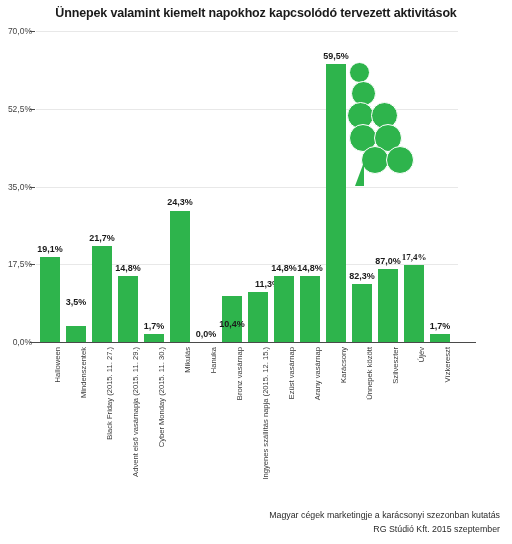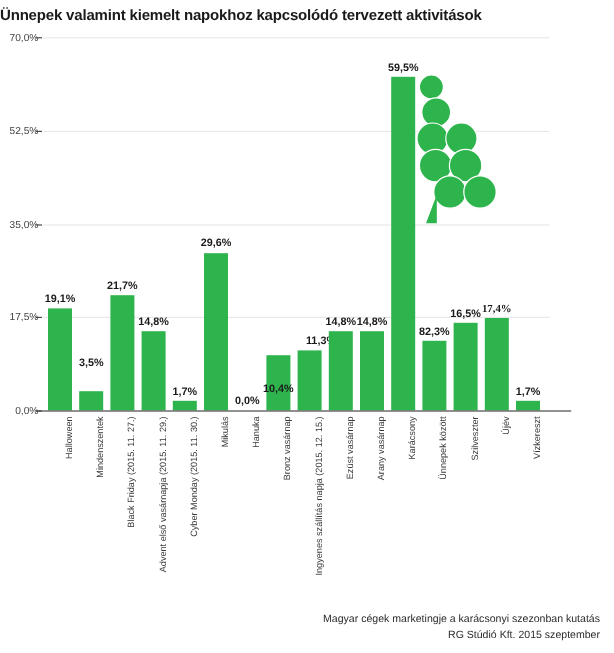--- a/index.html
+++ b/index.html
@@ -14,21 +14,21 @@
     position: relative;
     width: 512px;
     height: 544px;
     background: #ffffff;
   }
   
   #chart-title {
     position: absolute;
     left: 0; top: 6px;
     width: 512px;
-    text-align: left;
+    text-align: center;
     font-size: 12.5px;
     font-weight: bold;
     color: #1a1a1a;
     letter-spacing: -0.15px;
     white-space: nowrap;
   }
   
   #plot-area {
     position: absolute;
     left: 36px;
@@ -157,36 +157,36 @@
       <div class="bar-value" style="left: 14px; top: 213.141px;">19,1%</div>
       <div class="bar" title="Mindenszentek 3,5%" style="left: 30px; height: 15.55px; background: rgb(46, 180, 76);"></div>
       <div class="bar-value" style="left: 40px; top: 266px;">3,5%</div>
       <div class="bar" title="Black Friday (2015. 11. 27.) 21,7%" style="left: 56px; height: 96.41px; background: rgb(46, 180, 76);"></div>
       <div class="bar-value" style="left: 66px; top: 201.59px;">21,7%</div>
       <div class="bar" title="Advent első vasárnapja (2015. 11. 29.) 14,8%" style="left: 82px; height: 65.7543px; background: rgb(46, 180, 76);"></div>
       <div class="bar-value" style="left: 92px; top: 232.246px;">14,8%</div>
       <div class="bar" title="Cyber Monday (2015. 11. 30.) 1,7%" style="left: 108px; height: 7.55286px; background: rgb(46, 180, 76);"></div>
       <div class="bar-value" style="left: 118px; top: 290.447px;">1,7%</div>
       <div class="bar" title="Mikulás 29,6%" style="left: 134px; height: 131.509px; background: rgb(46, 180, 76);"></div>
-      <div class="bar-value" style="left: 144px; top: 166.491px;">29,6%</div>
+      <div class="bar-value" style="left: 144px; top: 166.491px;">24,3%</div>
       <div class="bar-value" style="left: 170px; top: 298px;">0,0%</div>
       <div class="bar" title="Bronz vasárnap 10,4%" style="left: 186px; height: 46.2057px; background: rgb(46, 180, 76);"></div>
       <div class="bar-value" style="left: 196px; top: 251.794px; margin-top: 36px;">10,4%</div>
       <div class="bar" title="Ingyenes szállítás napja (2015. 12. 15.) 11,3%" style="left: 212px; height: 50.2043px; background: rgb(46, 180, 76);"></div>
       <div class="bar-value" style="left: 222px; top: 247.796px; text-align: right;">11,3%</div>
       <div class="bar" title="Ezüst vasárnap 14,8%" style="left: 238px; height: 65.7543px; background: rgb(46, 180, 76);"></div>
       <div class="bar-value" style="left: 248px; top: 232.246px;">14,8%</div>
       <div class="bar" title="Arany vasárnap 14,8%" style="left: 264px; height: 65.7543px; background: rgb(46, 180, 76);"></div>
       <div class="bar-value" style="left: 274px; top: 232.246px;">14,8%</div>
       <div class="bar" title="Karácsony 62,6%" style="left: 290px; height: 278.123px; background: rgb(46, 180, 76);"></div>
       <div class="bar-value" style="left: 300px; top: 19.8771px;">59,5%</div>
       <div class="bar" title="Ünnepek között 13,0%" style="left: 316px; height: 57.7571px; background: rgb(46, 180, 76);"></div>
       <div class="bar-value" style="left: 326px; top: 240.243px;">82,3%</div>
       <div class="bar" title="Szilveszter 16,5%" style="left: 342px; height: 73.3071px; background: rgb(46, 180, 76);"></div>
-      <div class="bar-value" style="left: 352px; top: 224.693px;">16,5%</div>
+      <div class="bar-value" style="left: 352px; top: 224.693px;">87,0%</div>
       <div class="bar" title="Újév 17,4%" style="left: 368px; height: 77.3057px; background: rgb(46, 180, 76);"></div>
       <div class="bar-value" style="left: 378px; top: 220.694px; font-family: Liberation Serif, serif;">17,4%</div>
       <div class="bar" title="Vízkereszt 1,7%" style="left: 394px; height: 7.55286px; background: rgb(46, 180, 76);"></div>
       <div class="bar-value" style="left: 404px; top: 290.447px;">1,7%</div>
     </div>
 
   <div id="axis-baseline"></div>
 
   <div id="footer">
     <div>Magyar cégek marketingje a karácsonyi szezonban kutatás</div>

